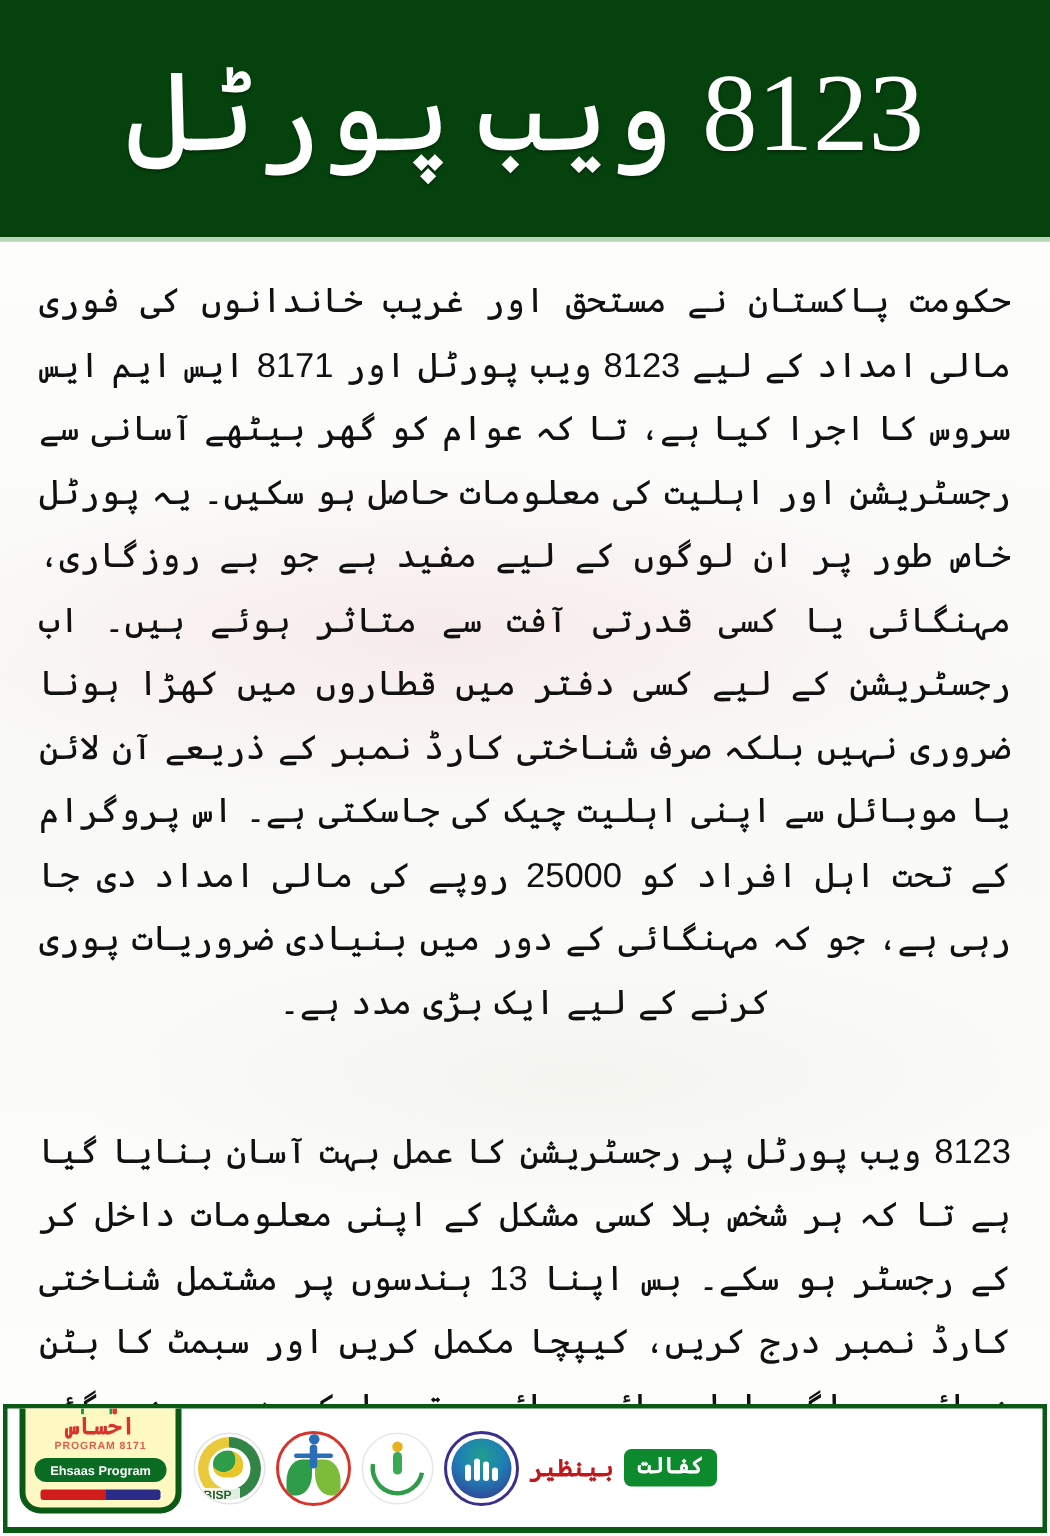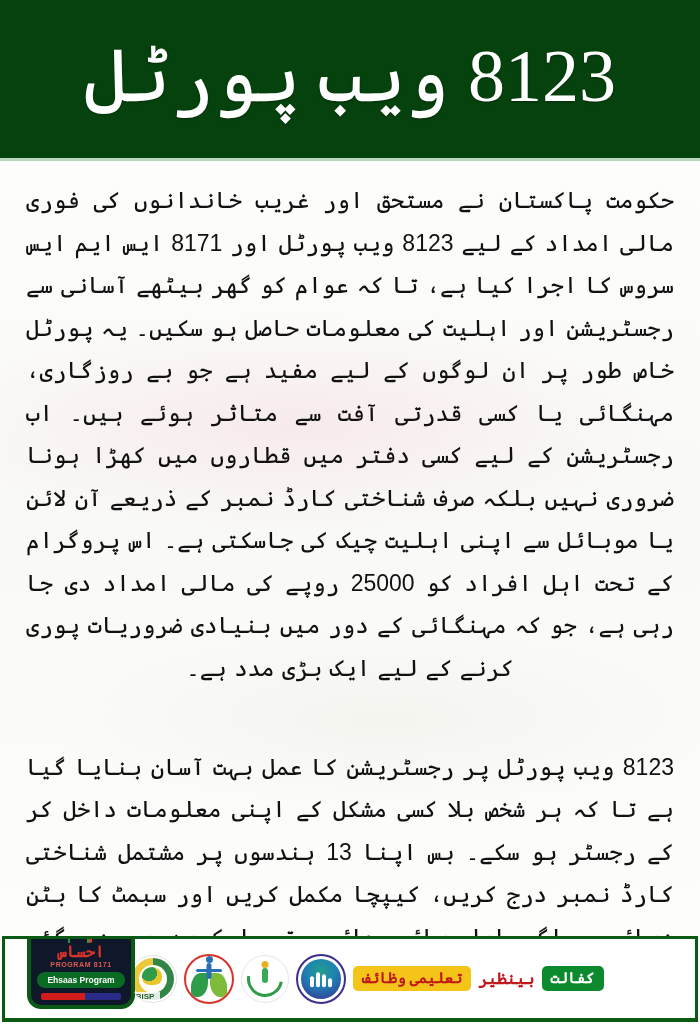--- a/index.html
+++ b/index.html
@@ -97,28 +97,27 @@
   
   .ehsaas-card {
     position: absolute;
     left: 8px;
     top: -22px;
     width: 108px;
     height: 92px;
     box-sizing: border-box;
     border: 4px solid #0a5a16;
     border-radius: 14px;
-    background: #0f172a;
+    background: #fef9c3;
     display: flex;
     flex-direction: column;
     align-items: center;
     justify-content: flex-start;
     padding-top: 5px;
     z-index: 3;
-    margin-left: 14px;
   }
   .ehsaas-card::after {
     content: "";
     position: absolute;
     left: 10px;
     right: 10px;
     bottom: 5px;
     height: 7px;
     background: linear-gradient(90deg, #d21b1b 0%, #d21b1b 55%, #2b2b8a 55%, #2b2b8a 100%);
     border-radius: 2px;
@@ -456,21 +455,20 @@
         <span class="disc"></span>
         <span class="fam">
             <i></i>
             <i></i>
             <i></i>
             <i></i>
           </span>
       </div>
 
 
-      <div class="badge badge-yellow">تعلیمی وظائف</div>
 
       <div class="word-red">بینظیر</div>
 
       <div class="badge badge-green">کفالت</div>
 
     </div>
   </div>
 
 </div>
 

